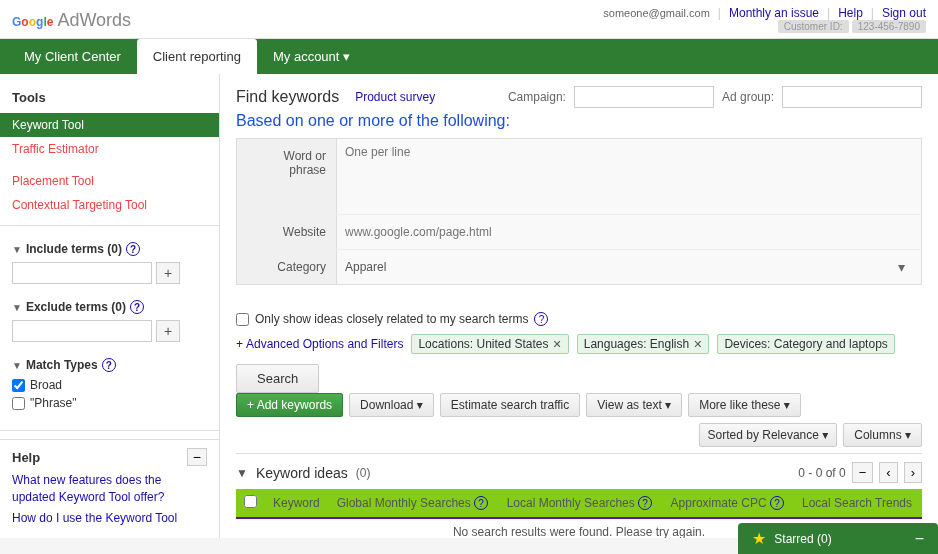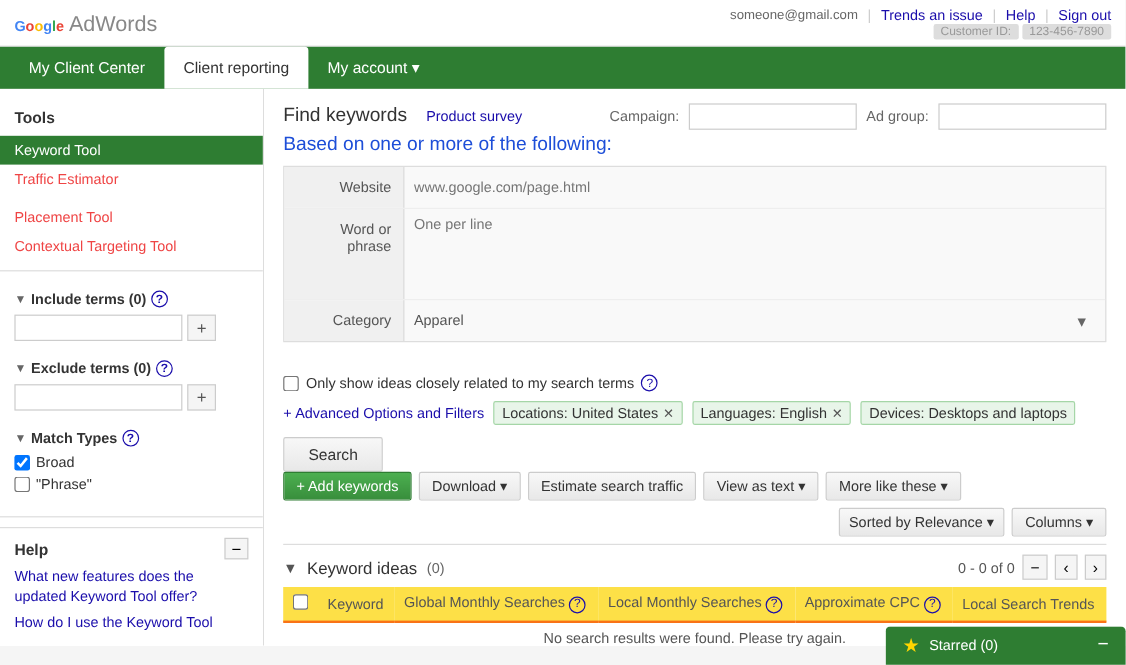--- a/index.html
+++ b/index.html
@@ -113,21 +113,21 @@
     .kw-ideas-header { display: flex; align-items: center; gap: 8px; border-top: 1px solid #ddd; padding: 8px 0 6px; }
     .kw-ideas-toggle { color: #555; font-size: 12px; cursor: pointer; }
     .kw-ideas-title { font-size: 14px; color: #333; }
     .kw-ideas-count { color: #666; }
     .kw-ideas-right { margin-left: auto; display: flex; align-items: center; gap: 6px; }
     .page-info { font-size: 12px; color: #555; }
     .nav-btn { background: #f5f5f5; border: 1px solid #ccc; padding: 2px 6px; cursor: pointer; font-size: 13px; }
 
     
     .kw-table { width: 100%; border-collapse: collapse; font-size: 12px; }
-    .kw-table th { text-align: left; border-bottom: 2px solid #f97316; padding: 6px 8px; color: #555; font-weight: normal; background: #fde047; }
+    .kw-table th { text-align: left; border-bottom: 2px solid #4c1d95; padding: 6px 8px; color: #555; font-weight: normal; background: #84cc16; }
     .kw-table td { padding: 6px 8px; border-bottom: 1px solid #eee; }
 
     
     .starred-bar { position: fixed; bottom: 0; right: 0; background: #2e7d32; color: #fff; padding: 6px 14px; display: flex; align-items: center; gap: 8px; font-size: 13px; border-radius: 4px 4px 0 0; min-width: 200px; }
     .starred-star { color: #ffd600; font-size: 16px; }
     .starred-minus { cursor: pointer; font-size: 16px; color: #fff; margin-left: auto; }
 
     
     .help-circle { display: inline-flex; align-items: center; justify-content: center; width: 14px; height: 14px; border-radius: 50%; border: 1px solid #1a0dab; color: #1a0dab; font-size: 10px; cursor: pointer; }
 
@@ -141,21 +141,21 @@
   <div class="logo">
     <span class="logo-google">
       <span class="logo-g">G</span><span class="logo-o1">o</span><span class="logo-o2">o</span><span class="logo-g2">g</span><span class="logo-l">l</span><span class="logo-e">e</span>
     </span>
     <span class="logo-adwords">AdWords</span>
   </div>
   <div class="top-right">
     <div class="top-links">
       <span class="top-email">someone@gmail.com</span>
       <span class="sep">|</span>
-      <a href="#" class="top-link">Trends an issue</a>
+      <a href="#" class="top-link">Monthly an issue</a>
       <span class="sep">|</span>
       <a href="#" class="top-link">Help</a>
       <span class="sep">|</span>
       <a href="#" class="top-link">Sign out</a>
     </div>
     <div class="customer-id">
       <span>Customer ID:</span>
       <span>123-456-7890</span>
     </div>
   </div>
@@ -243,29 +243,29 @@
         <span class="camp-label">Ad group:</span>
         <input type="text" class="camp-input" style="">
       </div>
     </div>
 
     <div class="based-on">Based on one or more of the following:</div>
 
     
     <div class="kw-form">
       <div class="kw-form-row">
+        <div class="kw-form-label">Word or phrase</div>
+        <div class="kw-form-input">
+          <textarea class="kw-textarea" placeholder="One per line" style=""></textarea>
+        </div>
+      </div>
+      <div class="kw-form-row">
         <div class="kw-form-label">Website</div>
         <div class="kw-form-input">
           <input type="text" class="kw-text-input" placeholder="www.google.com/page.html" style="">
-        </div>
-      </div>
-      <div class="kw-form-row">
-        <div class="kw-form-label">Word or phrase</div>
-        <div class="kw-form-input">
-          <textarea class="kw-textarea" placeholder="One per line" style=""></textarea>
         </div>
       </div>
       <div class="kw-form-row">
         <div class="kw-form-label">Category</div>
         <div class="kw-form-input kw-select-row">
           <select class="kw-select">
             <option>Apparel</option>
           </select>
           <span class="select-arrow">▾</span>
         </div>
@@ -287,21 +287,21 @@
       </a>
       <div class="filter-tag">
         <span>Locations: United States</span>
         <span class="x">✕</span>
       </div>
       <div class="filter-tag">
         <span>Languages: English</span>
         <span class="x">✕</span>
       </div>
       <div class="filter-tag">
-        <span>Devices: Desktops and laptops</span>
+        <span>Devices: Category and laptops</span>
       </div>
     </div>
 
     
     <button class="search-btn">Search</button>
 
     
 
     
     <div class="toolbar">

